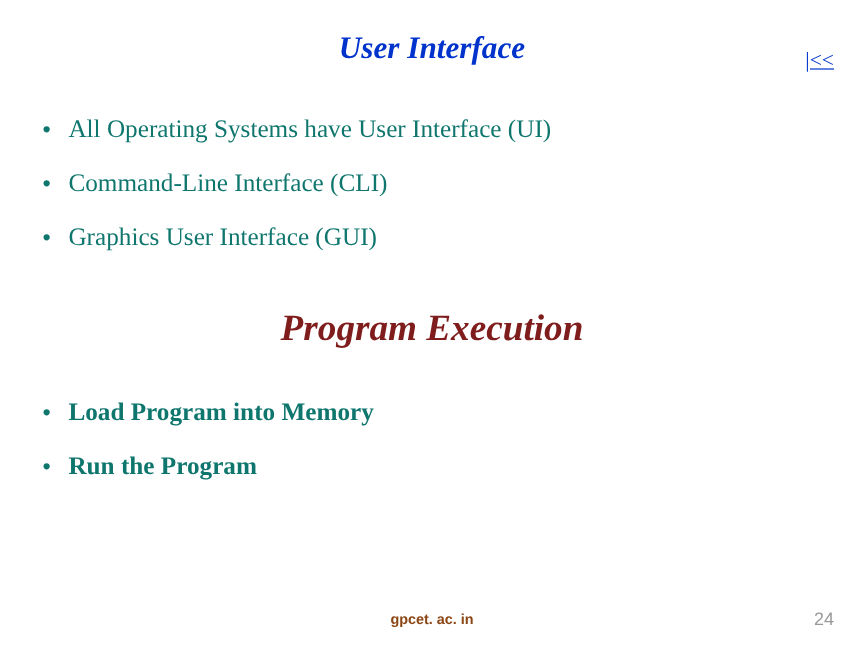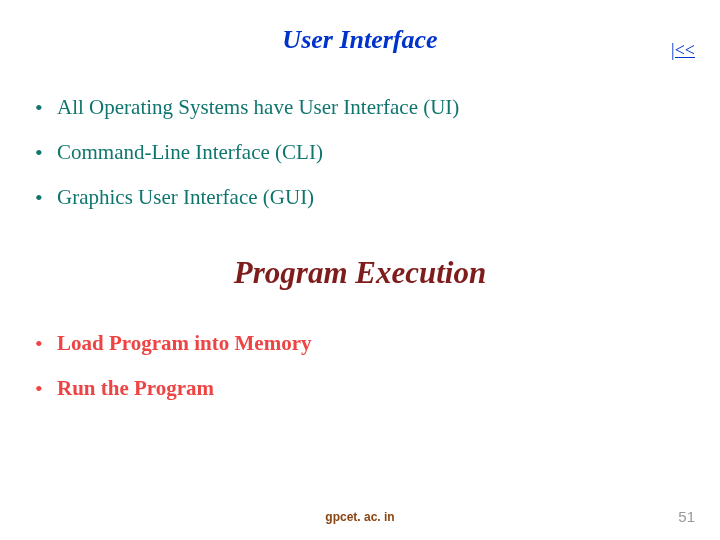--- a/index.html
+++ b/index.html
@@ -64,21 +64,21 @@
       text-align: center;
       margin-bottom: 40px;
     }
     .bullets2 {
       margin-left: 10px;
     }
     .bullets2 li {
       list-style: none;
       font-size: 21px;
       font-weight: bold;
-      color: #ef4444;
+      color: #0f766e;
       margin-bottom: 20px;
       position: relative;
       padding-left: 22px;
     }
     .bullets2 li::before {
       content: "•";
       position: absolute;
       left: 0;
       top: 0;
       font-size: 22px;
@@ -127,13 +127,13 @@
 <div class="title2">Program Execution</div>
 
 <ul class="bullets2">
   <li>Load Program into Memory</li>
   <li>Run the Program</li>
 </ul>
 
 <div class="footer">
   <span class="footer-text">gpcet. ac. in</span>
 </div>
-<div class="page-num">51</div>
+<div class="page-num">24</div>
 
 </body></html>

